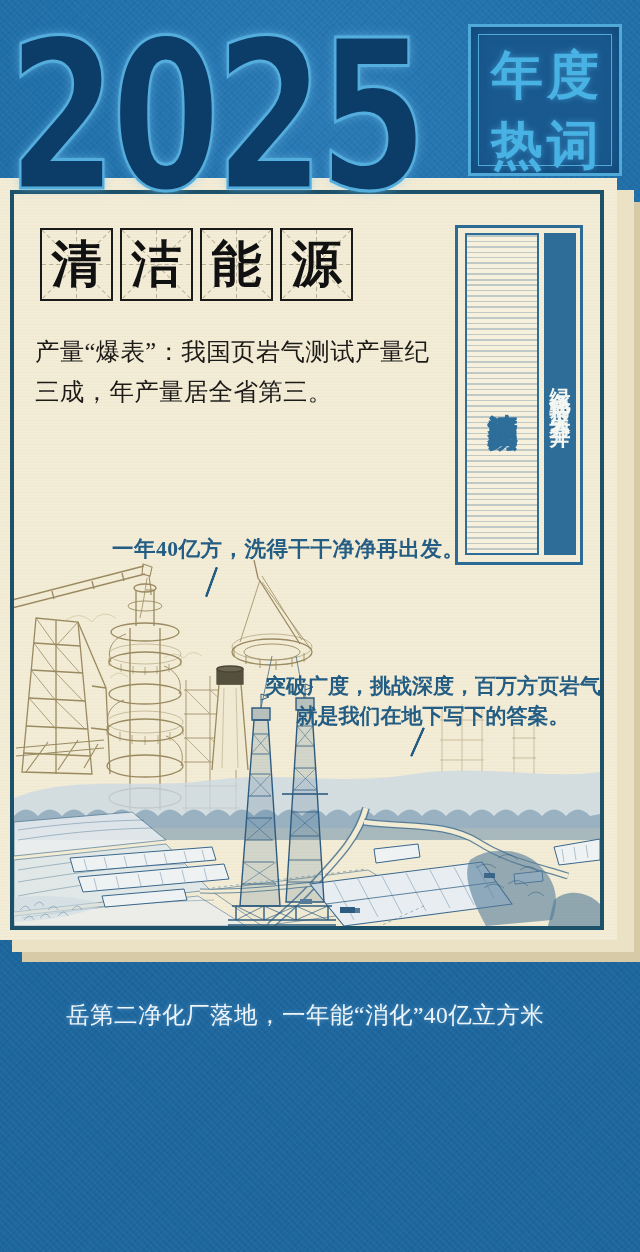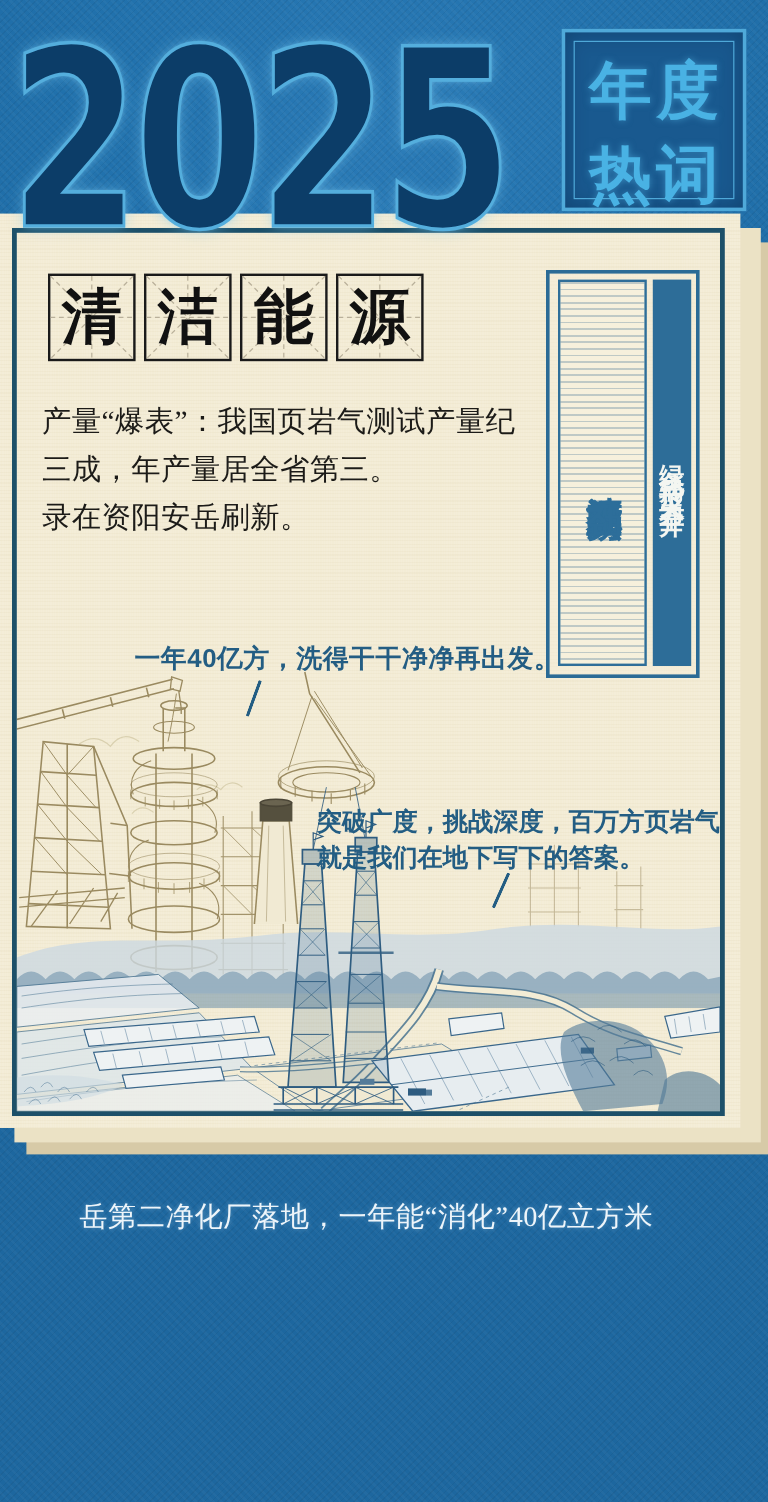--- a/index.html
+++ b/index.html
@@ -46,23 +46,23 @@
   .vbox{ position:absolute; left:455px; top:47px; width:128px; height:340px;
     border:3.5px solid #2b6b96; display:flex; padding:5px 4px 7px 7px; z-index:4; background:rgba(245,238,218,.4); }
   .vmain{ width:76px; height:100%; border:2px solid #2e6e99;
     background:repeating-linear-gradient(180deg, rgba(62,110,145,.30) 0 1.5px, rgba(0,0,0,0) 1.5px 5.5px), #f6f0dc;
     display:flex; align-items:center; justify-content:center; }
   .vmain span{ writing-mode:vertical-rl; font-size:30px; font-weight:900; color:#2d6e9a; letter-spacing:1px; }
   .vband{ width:33px; height:100%; margin-left:5px; background:#2d6d98;
     display:flex; align-items:center; justify-content:center; }
   .vband span{ writing-mode:vertical-rl; font-size:21px; font-weight:700; color:#f4f6f1; letter-spacing:6px; }
   
-  .co{ font-family:Liberation Sans, sans-serif; font-weight:700; color:#235d83; z-index:5; position:absolute; }
+  .co{ font-family:Liberation Serif, serif; font-weight:700; color:#235d83; z-index:5; position:absolute; }
   .co1{ left:112px; top:356px; font-size:21.5px; letter-spacing:.5px; white-space:nowrap; }
-  .co2{ left:264px; top:493px; width:372px; font-size:21px; line-height:30px; }
+  .co2{ left:247px; top:493px; width:372px; text-align:center; font-size:21px; line-height:30px; }
   .slash{ position:absolute; width:0; height:32px; border-left:3.5px solid #235d83; border-radius:3px; z-index:5; }
   .s1{ left:210px; top:388px; transform:rotate(20deg); }
   .s2{ left:416px; top:548px; transform:rotate(24deg); }
   
   .illus{ position:absolute; left:14px; top:380px; width:586px; height:368px; z-index:3; }
   
   .footer{ position:absolute; left:66px; top:997px; width:504px; z-index:3;
     font-size:23.5px; line-height:37px; color:#eef5fa; letter-spacing:.5px;
     text-shadow:0 0 4px rgba(170,215,245,.45); }
   .footer .indent{ padding-left:54px; }
@@ -130,21 +130,20 @@
               <line x1="68" y1="0" x2="0" y2="68"></line>
             </g>
           </svg>
         <span>源</span>
       </div>
     </div>
 
     <div class="body-text">
       <div>产量“爆表”：我国页岩气测试产量纪</div>
       <div>三成，年产量居全省第三。</div>
-      <div>录在资阳安岳刷新。</div>
     </div>
 
     <div class="vbox">
       <div class="vmain">
         <span>清洁能源发展势头正劲</span>
       </div>
       <div class="vband">
         <span>绿色转型火力全开</span>
       </div>
     </div>

